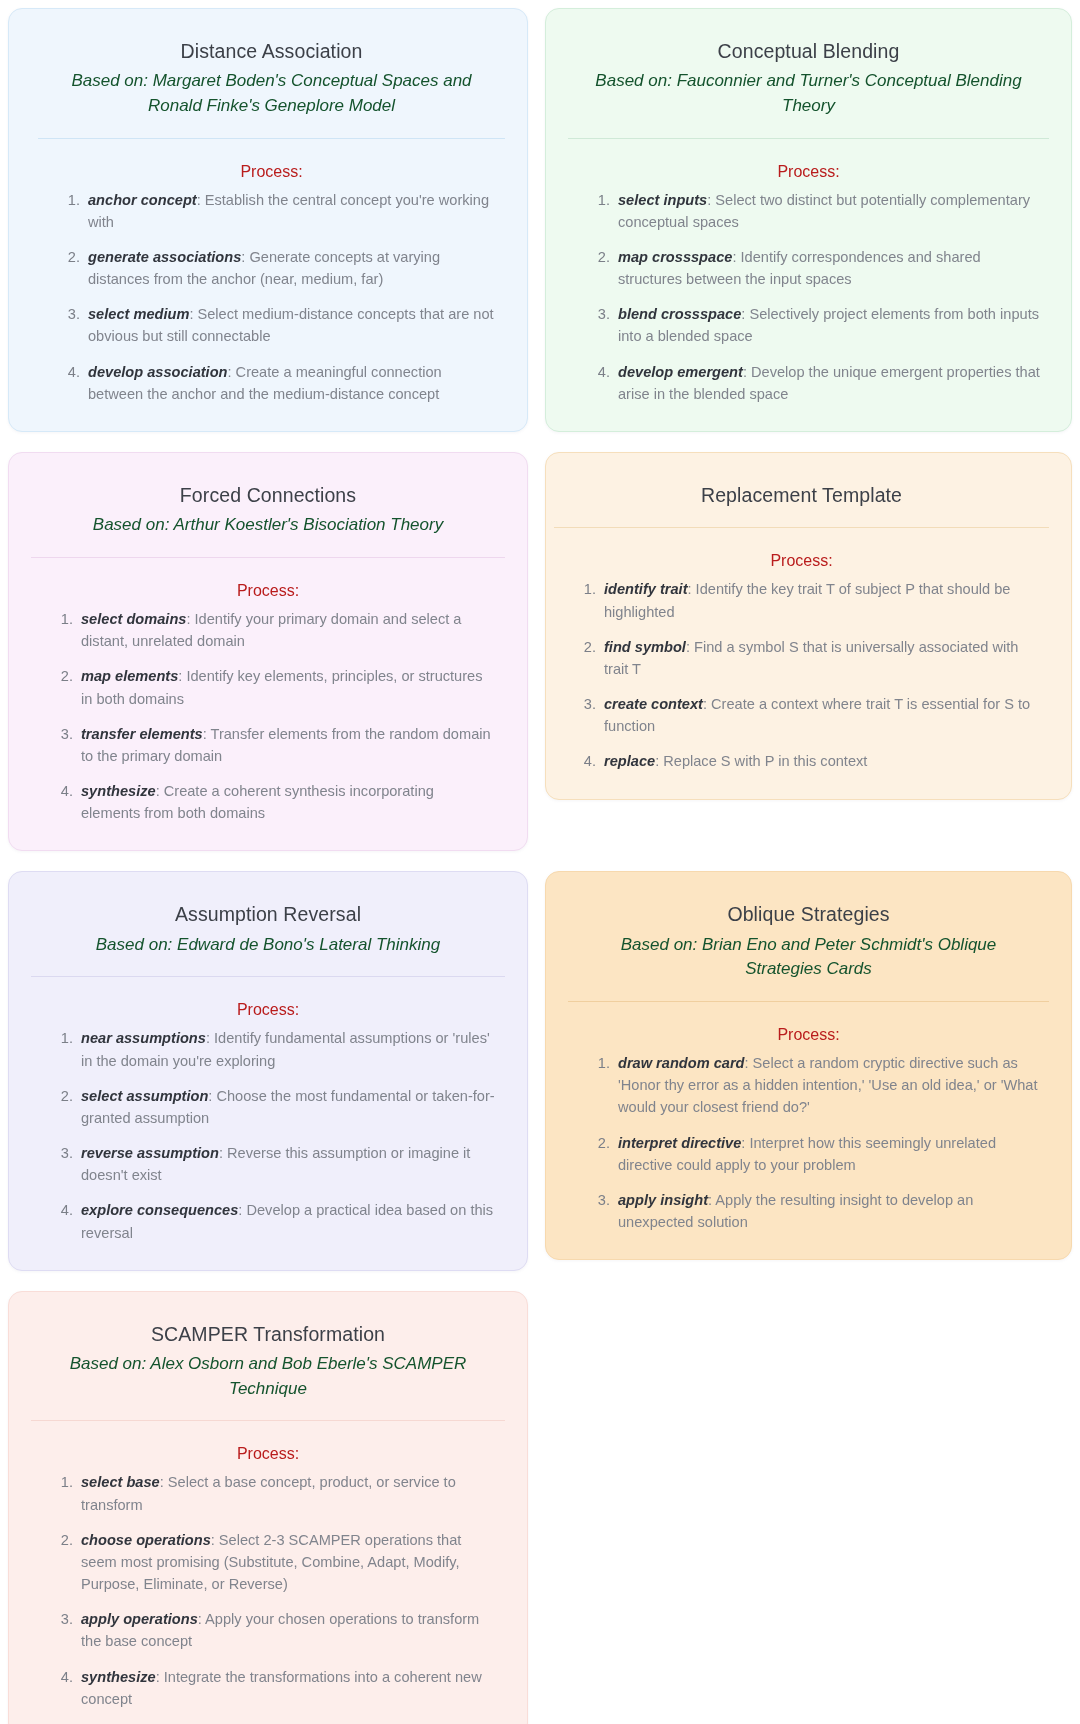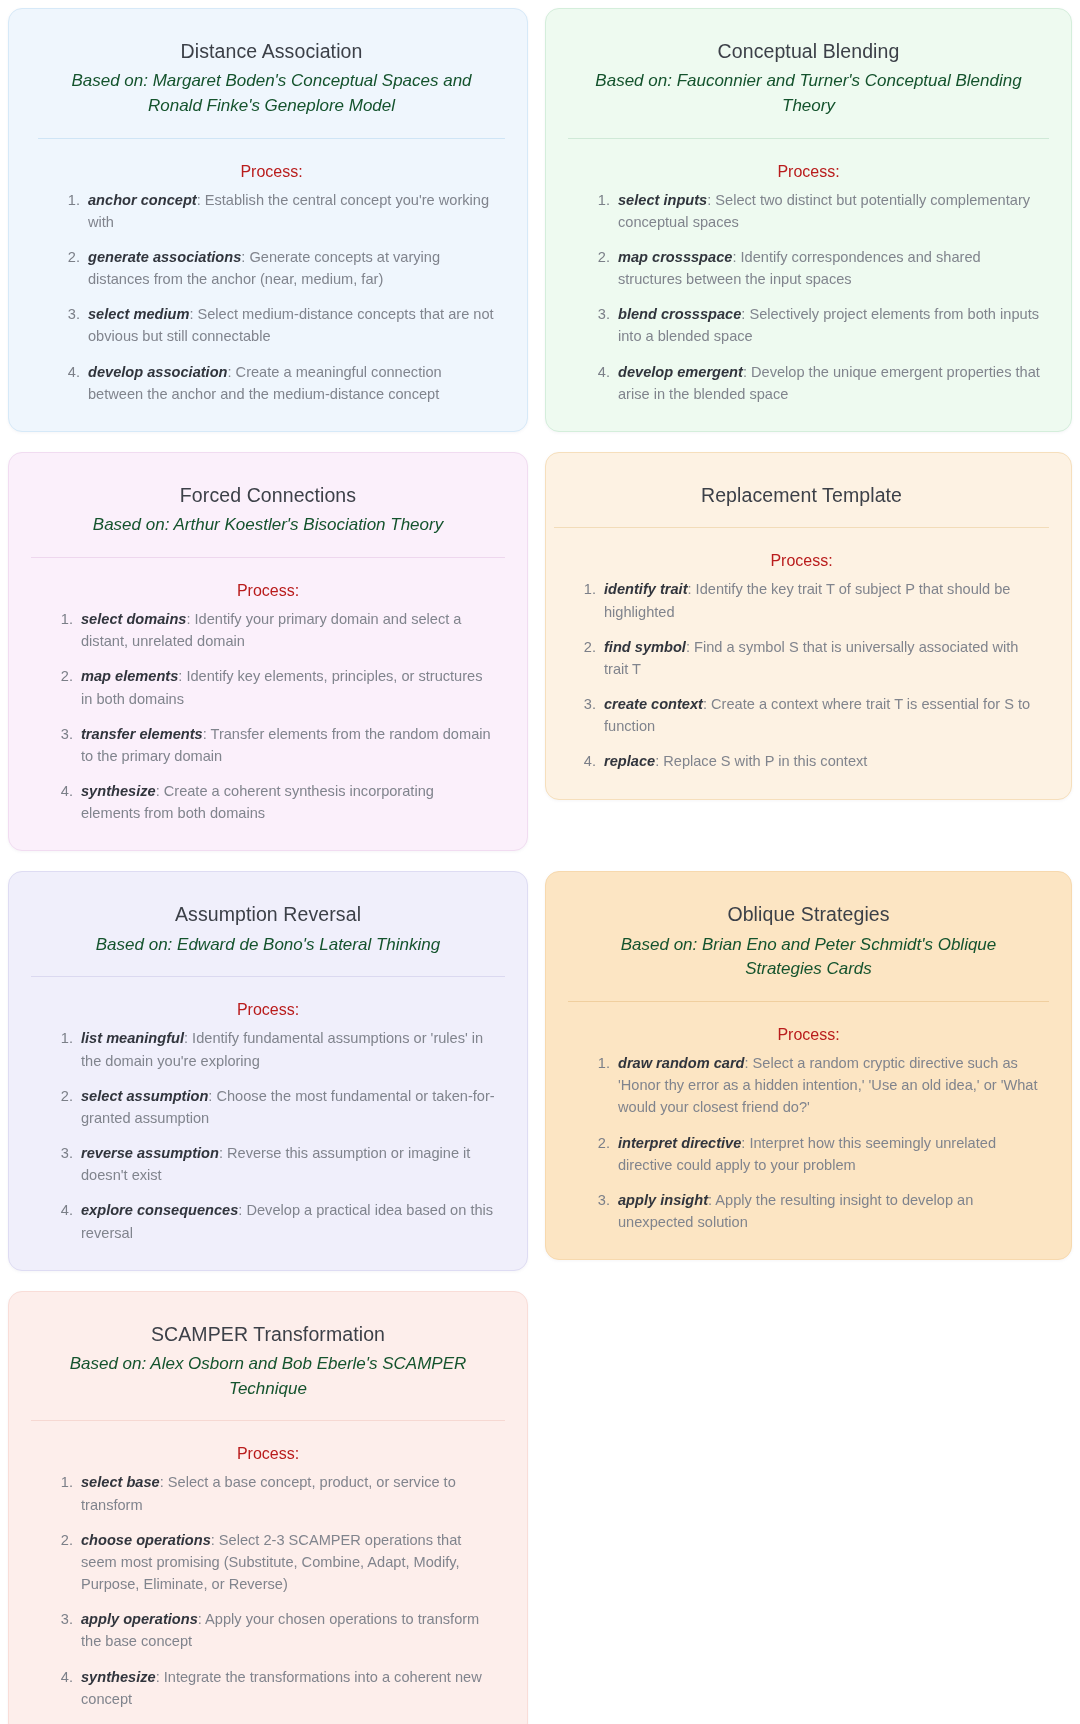--- a/index.html
+++ b/index.html
@@ -160,21 +160,21 @@
       </ol>
     </div>
     <div class="card c-lav">
       <div class="card-head">
         <div class="card-title">Assumption Reversal</div>
         <div class="card-subtitle">Based on: Edward de Bono's Lateral Thinking</div>
       </div>
       <div class="divider"></div>
       <div class="process-label">Process:</div>
       <ol class="steps">
-        <li><span class="step-name">list meaningful</span><span class="step-desc">: Identify fundamental assumptions or 'rules' in the domain you're exploring</span></li>
+        <li><span class="step-name">near assumptions</span><span class="step-desc">: Identify fundamental assumptions or 'rules' in the domain you're exploring</span></li>
         <li><span class="step-name">select assumption</span><span class="step-desc">: Choose the most fundamental or taken-for-granted assumption</span></li>
         <li><span class="step-name">reverse assumption</span><span class="step-desc">: Reverse this assumption or imagine it doesn't exist</span></li>
         <li><span class="step-name">explore consequences</span><span class="step-desc">: Develop a practical idea based on this reversal</span></li>
       </ol>
     </div>
     <div class="card c-orange">
       <div class="card-head">
         <div class="card-title">Oblique Strategies</div>
         <div class="card-subtitle">Based on: Brian Eno and Peter Schmidt's Oblique Strategies Cards</div>
       </div>

